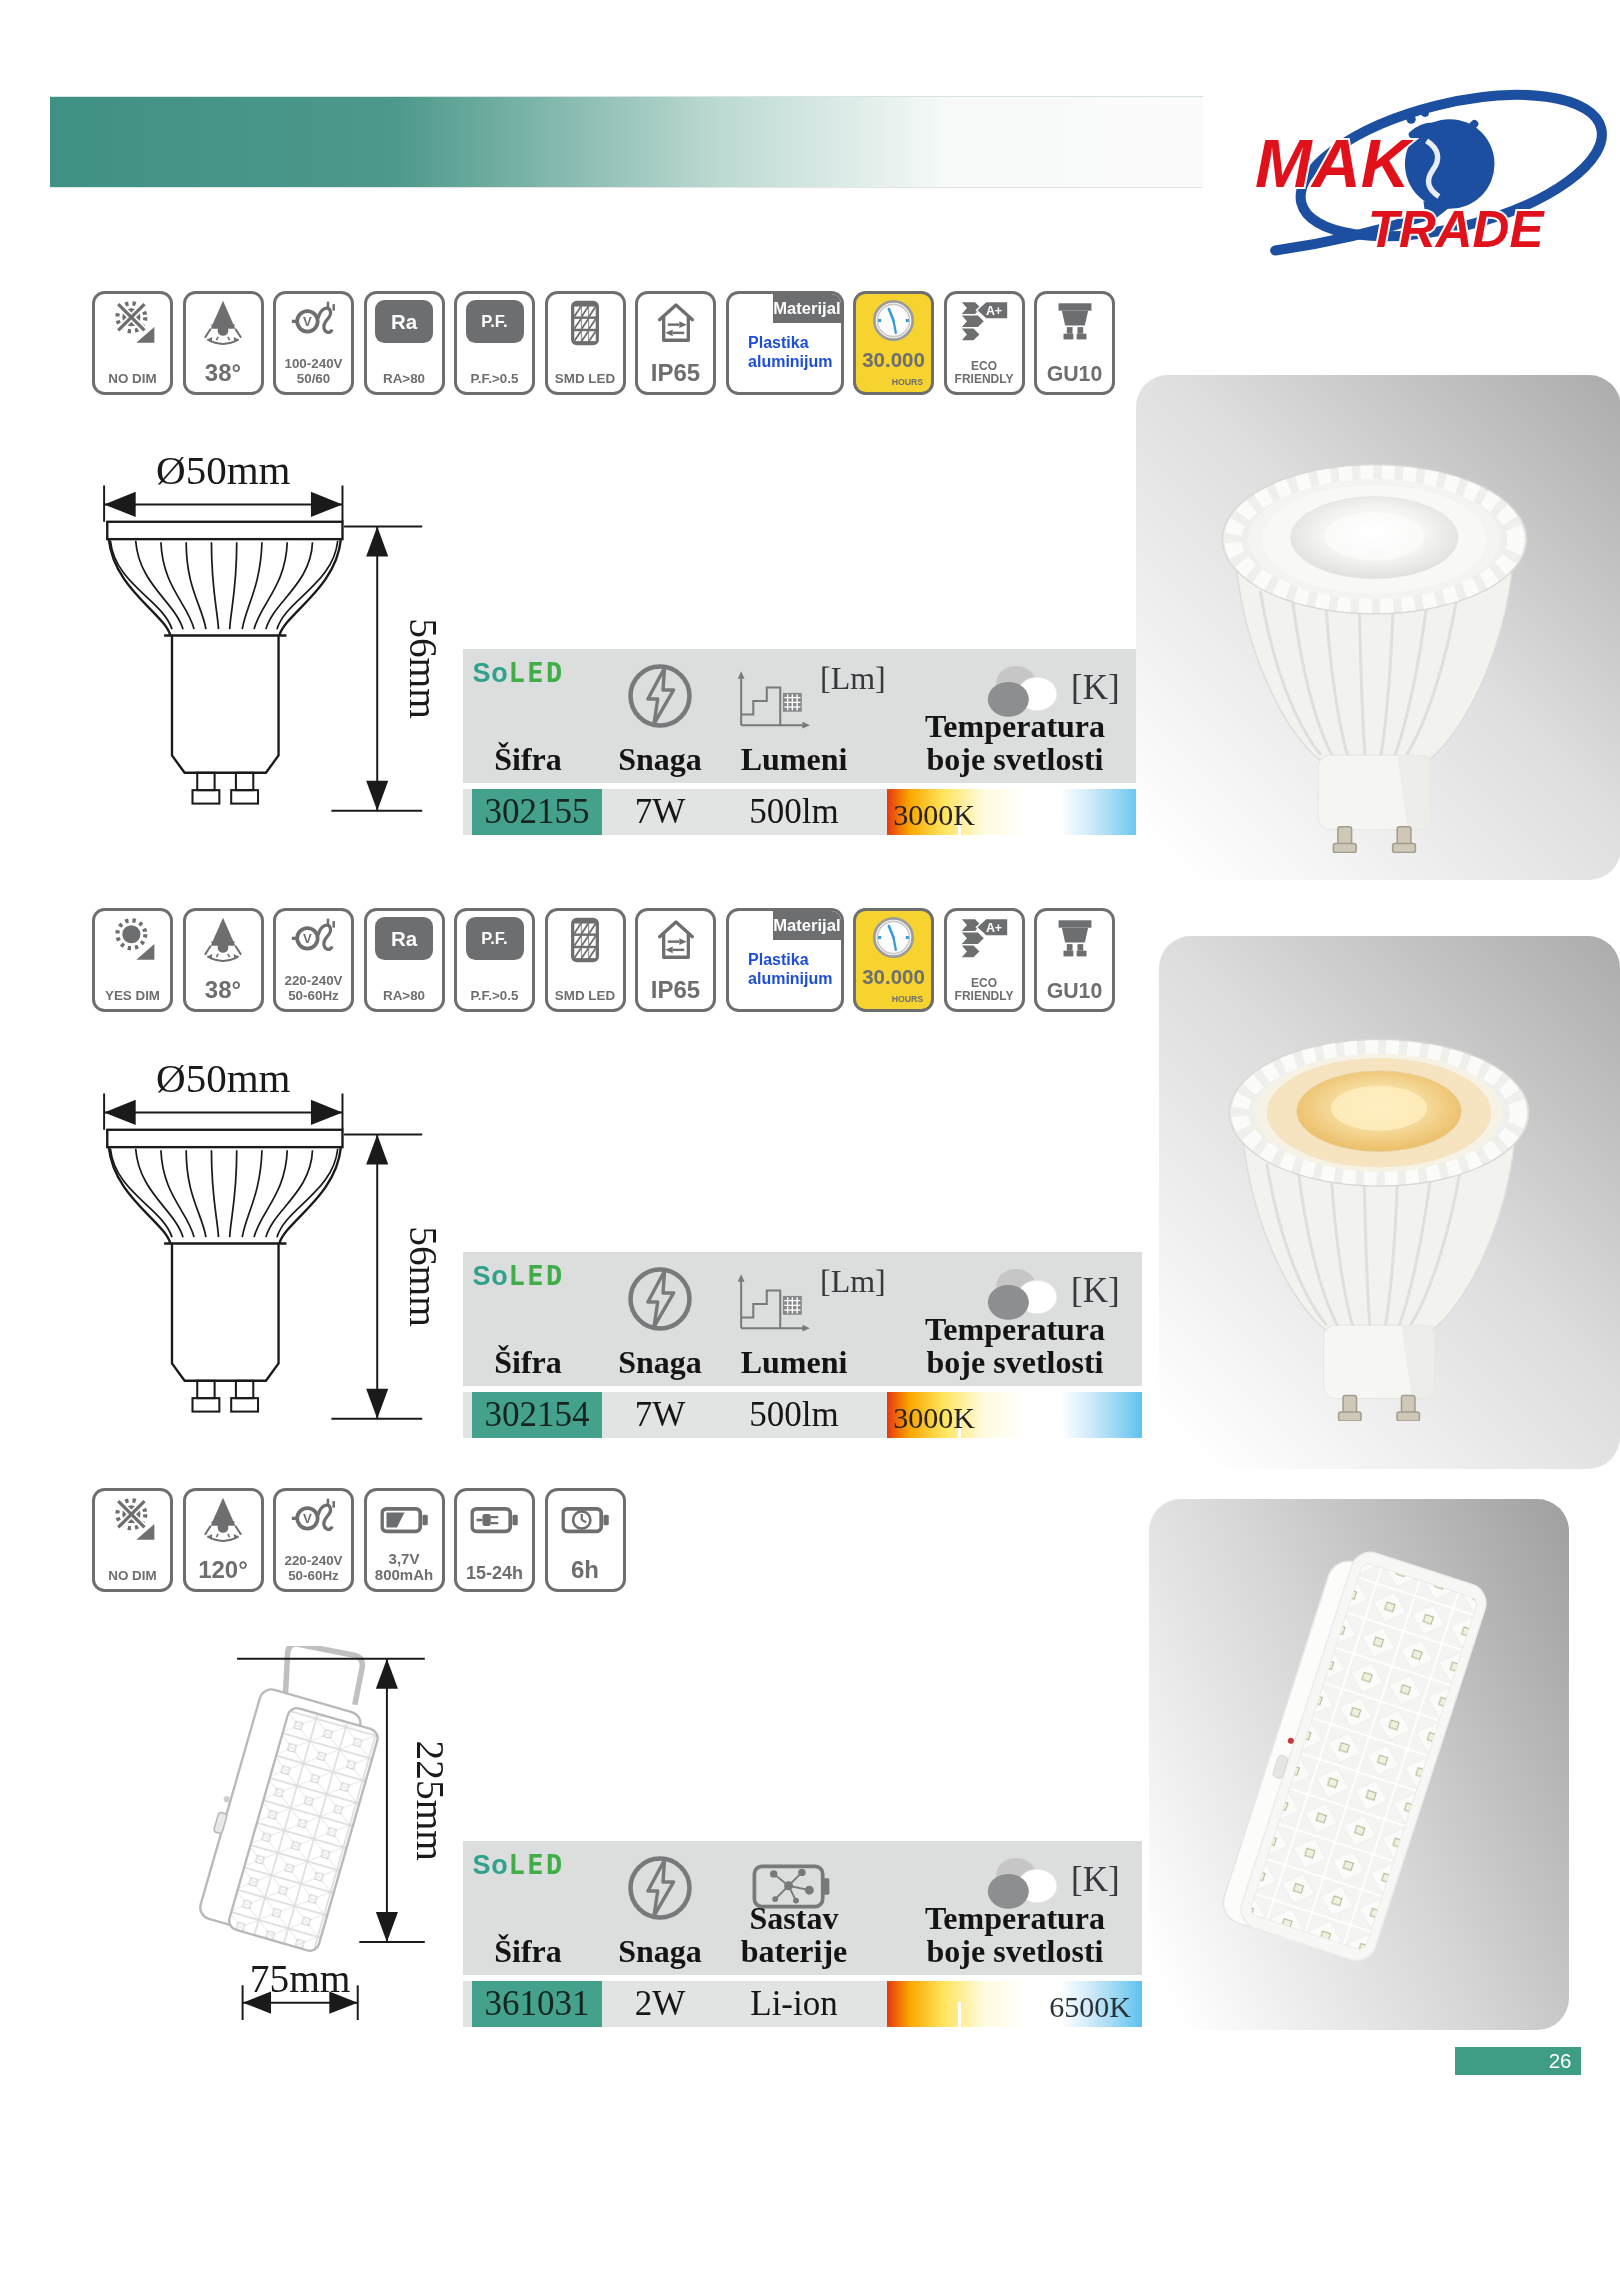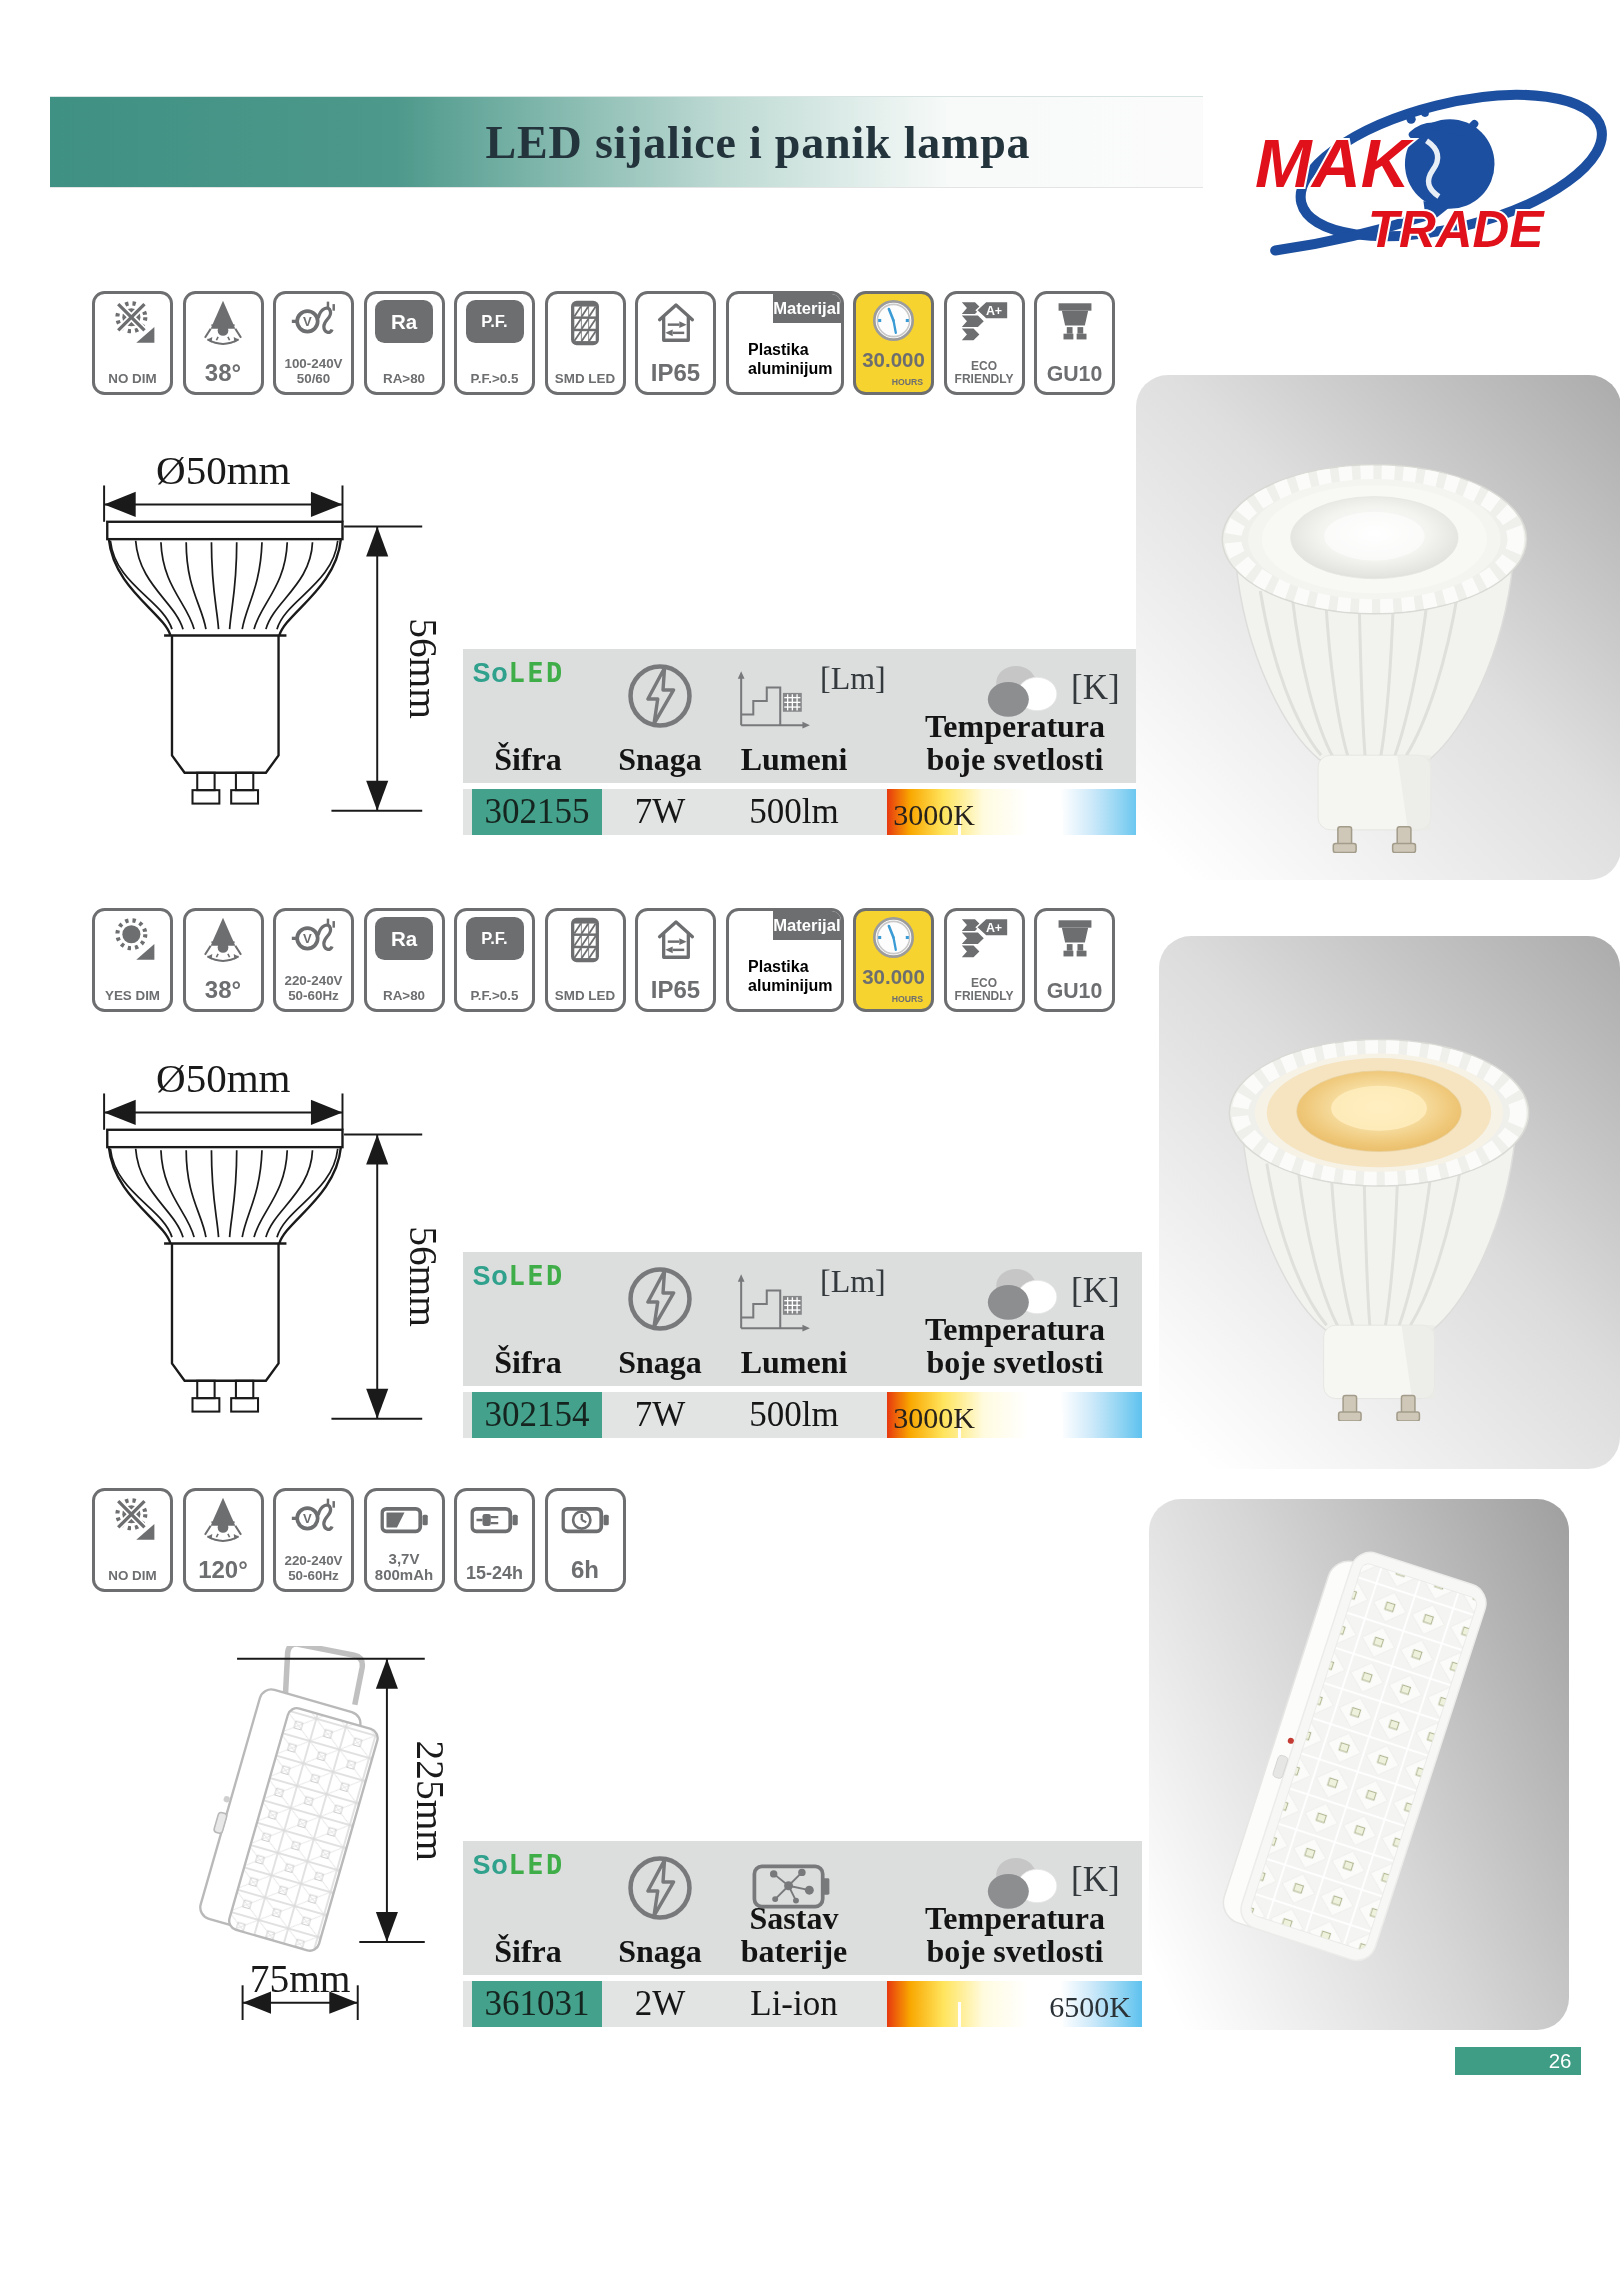--- a/index.html
+++ b/index.html
@@ -20,21 +20,21 @@
   .bi-w{width:49px;height:36px;margin-top:4.7px;}
   .blabel{font-family:"Liberation Sans",sans-serif;font-weight:bold;color:#6d6e70;text-align:center;
           white-space:pre-line;font-size:13.4px;line-height:1.1;}
   .blabel.lg{font-size:24px;text-align:right;} .blabel.md{font-size:18px;}
   .chip{width:58px;height:43px;background:#6d6e70;border-radius:9.5px;color:#fff;display:flex;align-items:center;
         justify-content:center;font-family:"Liberation Sans",sans-serif;font-weight:bold;font-size:20.5px;}
   .chip.f20{font-size:16.6px;}
   .badge.material{width:118px;padding:0;align-items:flex-end;justify-content:flex-start;overflow:hidden;}
   .mat-head{background:#6d6e70;color:#fff;font:bold 16.6px "Liberation Sans",sans-serif;text-align:center;
             padding:4.7px 0 4px;}
-  .mat-body{font:bold 16px "Liberation Sans",sans-serif;color:#000000;padding:17px 8px;white-space:pre-line;line-height:1.2;}
+  .mat-body{font:bold 16px "Liberation Sans",sans-serif;color:#1d4ed8;padding:10px 8px;white-space:pre-line;line-height:1.2;}
   .badge.hours{background:#f7d32f;padding-top:4.7px;}
   .hours-val{font:bold 20.5px "Liberation Sans",sans-serif;color:#6d6e70;line-height:1;}
   .hours-unit{font:bold 8.7px "Liberation Sans",sans-serif;color:#6d6e70;align-self:flex-end;margin:-3.2px 6.3px 0 0;}
   .svt{font-family:"Liberation Sans",sans-serif;font-weight:bold;fill:#6d6e70;text-anchor:middle;}
   
   .spec{position:absolute;width:679px;}
   .spec-head{position:relative;height:134px;background:#dcdddd;}
   .spec-row{position:relative;height:46px;margin-top:6.3px;background:#e2e3e3;}
   .brand{position:absolute;left:9.5px;top:8px;font:bold 27px "Liberation Sans",sans-serif;letter-spacing:0.8px;}
   .brand .so{color:#2fa18c;} .brand .led{color:#3fae49;font-family:"DejaVu Sans Mono",monospace;letter-spacing:2.4px;}
@@ -236,21 +236,20 @@
           <circle cx="34" cy="50" r="4"></circle>
           <circle cx="62" cy="52" r="4"></circle>
       </g>
     </symbol>
   </defs>
 </svg>
 
 <div class="page">
 
   <div class="band"></div>
-  <div class="band-title">LED sijalice i panik lampa</div>
 
   <svg class="abs" style="left:1252px;top:85px;width:363px;height:175px" viewBox="0 0 470 222">
     <ellipse cx="258" cy="102" rx="200" ry="80" fill="none" stroke="#1c4f9f" stroke-width="13" transform="rotate(-14 258 102)"></ellipse>
     <circle cx="256" cy="100" r="58" fill="#1c4f9f"></circle>
     <path d="M208 62 q18 -16 42 -8 q26 10 38 -6" stroke="#1c4f9f" stroke-width="10" fill="none" stroke-linecap="round"></path>
     <circle cx="206" cy="42" r="6" fill="#1c4f9f"></circle>
       <circle cx="224" cy="34" r="5" fill="#1c4f9f"></circle>
     <path d="M226 70 q24 16 8 38 q-14 20 8 34" stroke="#fff" stroke-width="7" fill="none" opacity="0.9"></path>
     <path d="M30 212 Q130 198 228 166" stroke="#1c4f9f" stroke-width="13" fill="none" stroke-linecap="round"></path>
     <polygon points="222,148 256,156 226,180" fill="#1c4f9f"></polygon>

